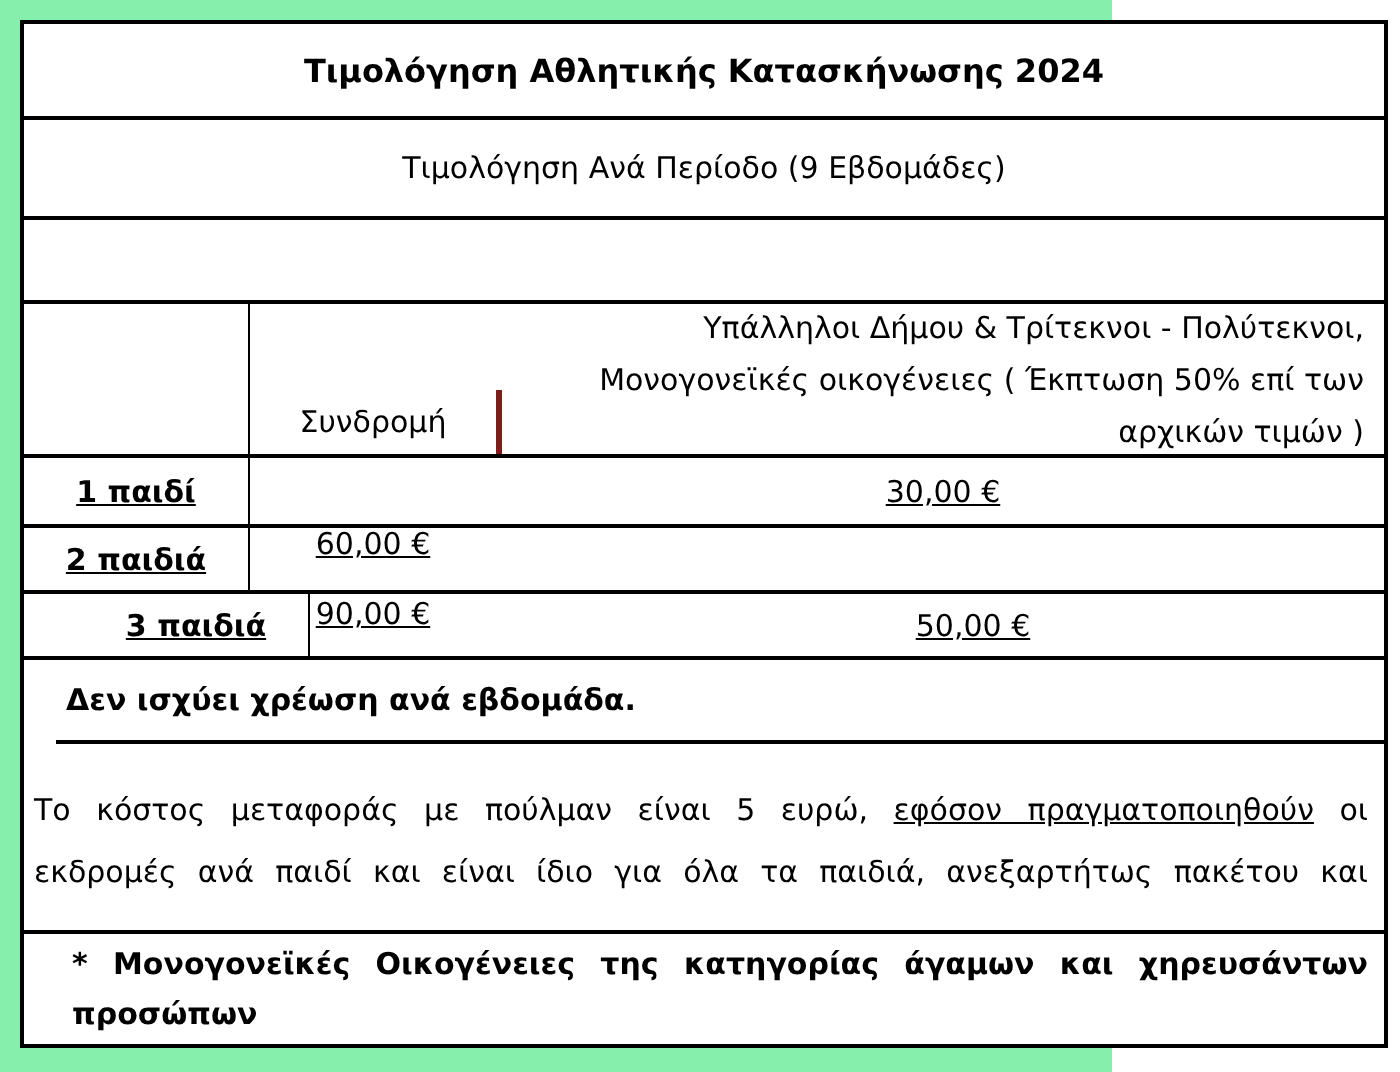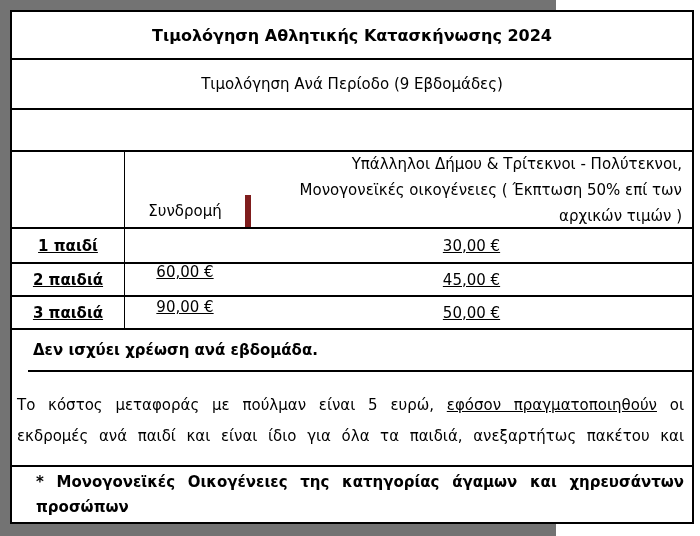--- a/index.html
+++ b/index.html
@@ -9,21 +9,21 @@
     height: 536px;
     background: #ffffff;
     font-family: "DejaVu Sans", "Liberation Sans", sans-serif;
     color: #000000;
     overflow: hidden;
   }
   .sheet {
     position: relative;
     width: 556px;
     height: 536px;
-    background: #737373;
+    background: #86efac;
   }
   .tbl {
     position: absolute;
     left: 10px;
     top: 10px;
     width: 684px;
     height: 514px;
     box-sizing: border-box;
     border: 2px solid #000000;
     background: #ffffff;
@@ -36,32 +36,32 @@
   }
   .row:last-child { border-bottom: none; padding-left: 24px; }
 
   .title-row   { height: 48px; justify-content: center; font-weight: bold; font-size: 16px; }
   .subtitle-row{ height: 50px; justify-content: center; font-size: 15px; }
   .empty-row   { height: 42px; }
 
   .header-row  { height: 77px; align-items: stretch; font-size: 15px; }
   .data-row    { height: 35px; align-items: stretch; font-size: 15px; text-decoration: underline; }
   .data-row-2  { height: 33px; }
-  .data-row-3  { height: 33px; }
+  .data-row-3  { height: 33px; padding-left: 30px; }
 
   .c1 {
     box-sizing: border-box;
     width: 113px;
     border-right: 1px solid #000000;
     display: flex; align-items: center; justify-content: center;
   }
   .c2 {
     box-sizing: border-box;
     width: 126px;
-    border-right: 6px solid #7f1d1d;
+    border-right: 3px solid #7f1d1d;
     display: flex; align-items: center; justify-content: center; margin-top: 43px;
   }
   .c3 {
     box-sizing: border-box;
     flex: 1;
     display: flex; align-items: center; justify-content: center;
   }
   .header-row .c3 {
     justify-content: flex-start;
     padding: 4px 10px 4px 10px;
@@ -136,21 +136,20 @@
 
     <div class="row data-row">
       <div class="c1">1 παιδί</div>
       <div class="c2">60,00 €</div>
       <div class="c3">30,00 €</div>
     </div>
 
     <div class="row data-row data-row-2">
       <div class="c1">2 παιδιά</div>
       <div class="c2">90,00 €</div>
-      <div class="c3">45,00 €</div>
     </div>
 
     <div class="row data-row data-row-3">
       <div class="c1">3 παιδιά</div>
       <div class="c2"></div>
       <div class="c3">50,00 €</div>
     </div>
 
     <div class="row note-a">
       <span>Δεν ισχύει χρέωση ανά εβδομάδα.</span>

